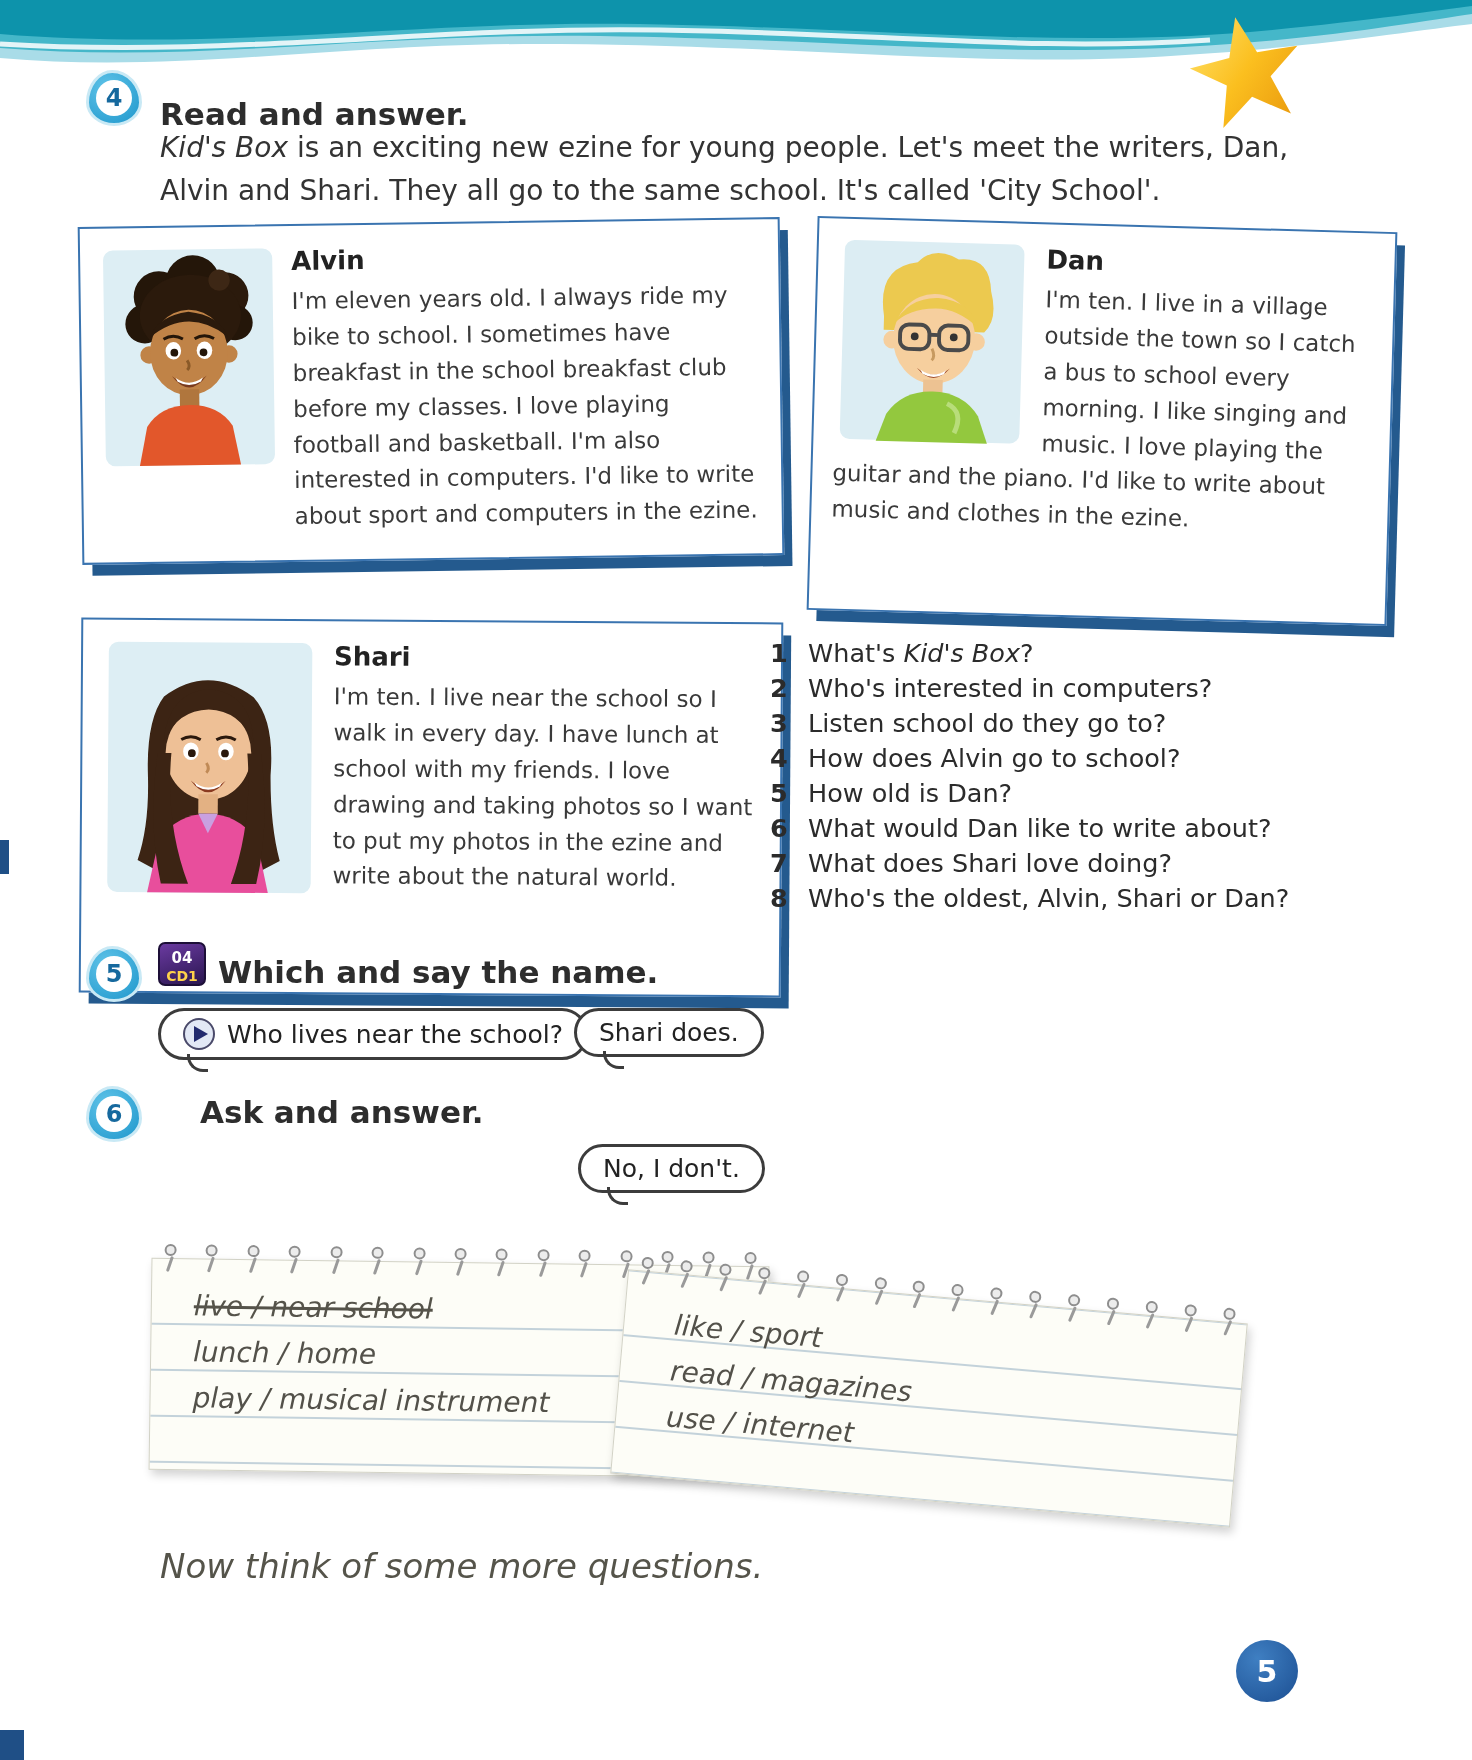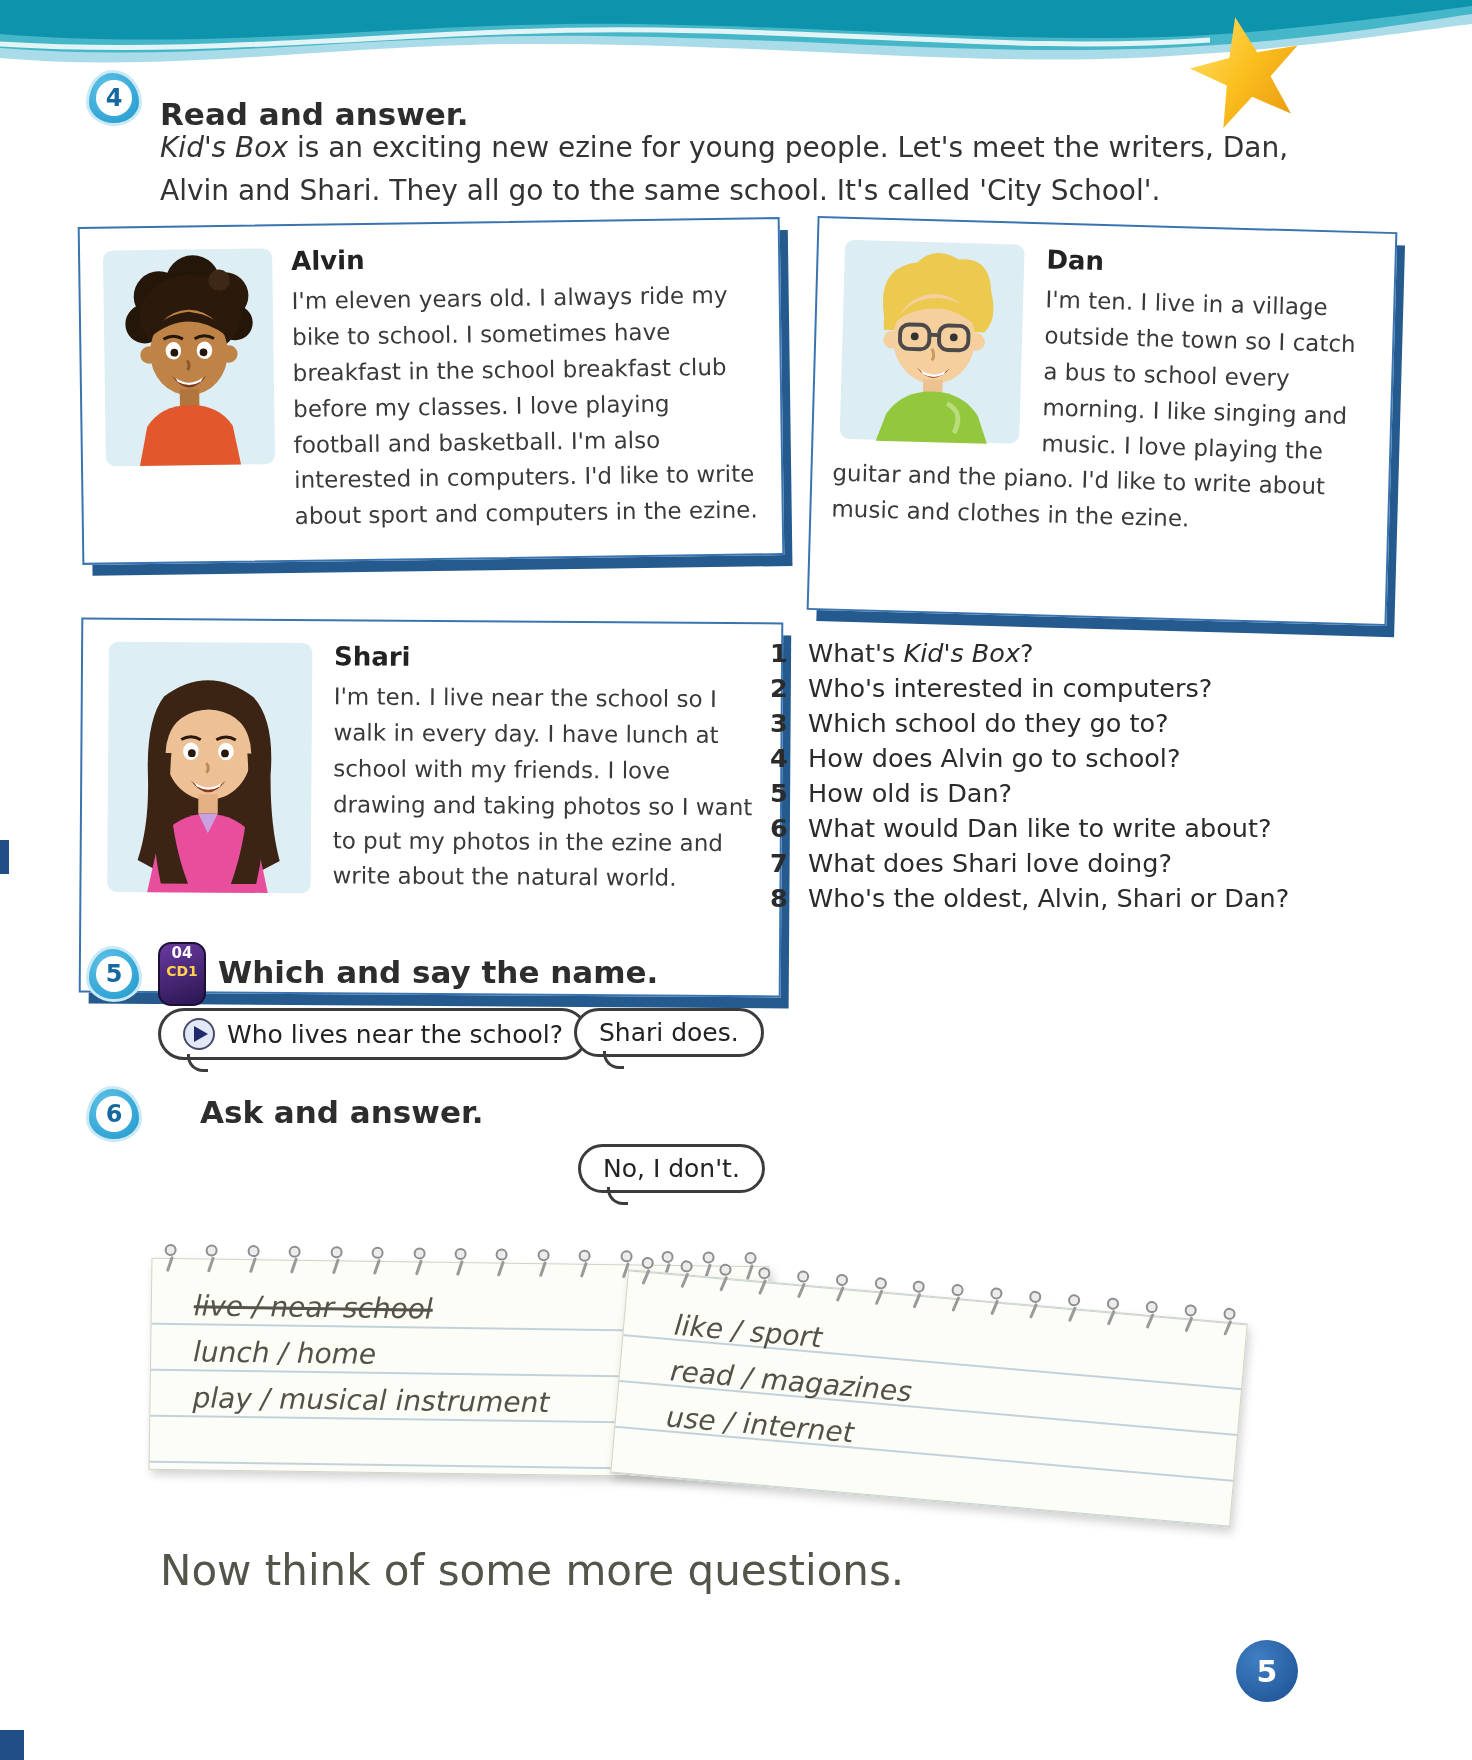--- a/index.html
+++ b/index.html
@@ -40,24 +40,24 @@
   .card-shari .avatar { flex:0 0 215px; }
   .card-dan .avatar { float:left; width:192px; height:205px; margin:0 16px 10px 0; }
 
   
   .questions { position:absolute; left:770px; top:636px; width:580px; list-style:none; }
   .questions li { display:flex; gap:16px; font-size:25.5px; line-height:35px; color:#2b2b2b; }
   .qnum { font-weight:bold; min-width:22px; }
   .qtext i { font-style:italic; }
 
   
-  .cd-icon { position:absolute; left:158px; top:942px; width:48px; height:64px;
+  .cd-icon { position:absolute; left:158px; top:942px; width:48px; height:44px;
     background:linear-gradient(160deg,#6a3aa0,#2a1650); border:2px solid #1d0f38;
-    border-radius:13px; display:flex; flex-direction:column; align-items:center;
-    justify-content:flex-start; gap:1px; }
+    border-radius:7px; display:flex; flex-direction:column; align-items:center;
+    justify-content:flex-end; gap:1px; }
   .cd-num { color:#fff; font-size:15px; font-weight:bold; }
   .cd-label { color:#ffd24a; font-size:14px; font-weight:bold; }
 
   
   .bubble { position:absolute; border:3px solid #3c3c3c; border-radius:28px;
     padding:7px 22px; font-size:25px; color:#222; background:#fff;
     display:flex; align-items:center; gap:12px; white-space:nowrap; }
   .bubble::after { content:''; position:absolute; left:26px; bottom:-15px;
     width:18px; height:15px; border-left:3px solid #3c3c3c;
     border-bottom:3px solid #3c3c3c; border-bottom-left-radius:16px; }
@@ -78,21 +78,21 @@
   .pin { width:12px; height:12px; border:2.5px solid #8e8e8e; border-radius:50%;
     background:#ececec; position:relative; }
   .pin::after { content:''; position:absolute; top:10px; left:2px; width:3px;
     height:16px; background:#9a9a9a; border-radius:2px; transform:rotate(18deg); }
   .note-line { display:block; height:46px; padding-left:42px; font-size:28px;
     font-style:italic; color:#53514a; line-height:46px; }
   .pad-left .pad-body { padding-top:24px; }
   .pad-right .pad-body { padding-top:28px; padding-left:8px; }
   .struck { text-decoration:line-through; text-decoration-thickness:3px; color:#55534a; }
 
-  .footer-note { position:absolute; left:160px; top:1546px; font-size:42px; color:#55544a; z-index:3; }
+  .footer-note { position:absolute; left:160px; top:1546px; font-size:34px; color:#55544a; z-index:3;font-style:italic; }
 
   .page-num { position:absolute; left:1236px; top:1640px; width:62px; height:62px;
     border-radius:50%; background:radial-gradient(circle at 35% 30%, #3f7fc2, #1c4f92);
     color:#fff; font-size:30px; font-weight:bold; display:flex; align-items:center;
     justify-content:center; }
 
   .print-mark { position:absolute; background:#1f4f86; }
   .mark1 { left:0; top:840px; width:9px; height:34px; }
   .mark2 { left:0; top:1730px; width:24px; height:30px; }
 </style>
@@ -226,21 +226,21 @@
     <li>
       <span class="qnum">1</span>
       <span class="qtext"><span>What's </span><i>Kid's Box</i><span></span><span>?</span></span>
     </li>
     <li>
       <span class="qnum">2</span>
       <span class="qtext">Who's interested in computers?</span>
     </li>
     <li>
       <span class="qnum">3</span>
-      <span class="qtext">Which school do they go to?</span>
+      <span class="qtext">Listen school do they go to?</span>
     </li>
     <li>
       <span class="qnum">4</span>
       <span class="qtext">How does Alvin go to school?</span>
     </li>
     <li>
       <span class="qnum">5</span>
       <span class="qtext">How old is Dan?</span>
     </li>
     <li>

